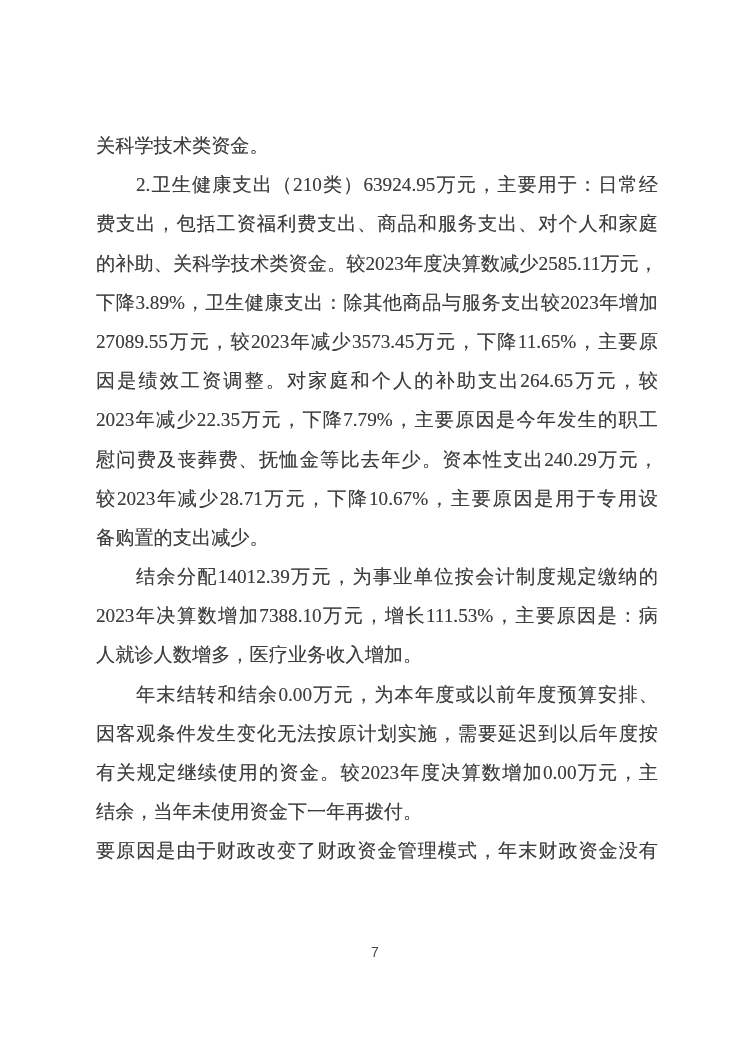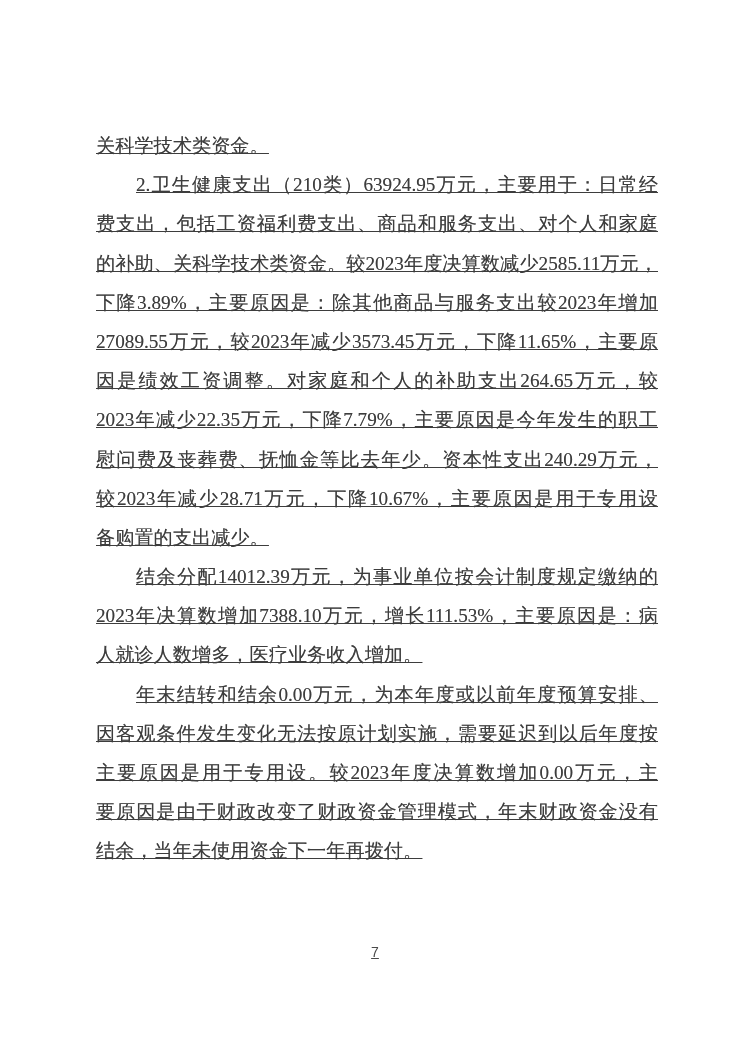--- a/index.html
+++ b/index.html
@@ -1,15 +1,15 @@
 <!DOCTYPE html>
 <html><head>
 <meta charset="utf-8">
 <style>
-  * { margin: 0; padding: 0; box-sizing: border-box; text-decoration: underline; }
+  * { margin: 0; padding: 0; box-sizing: border-box; }
   html, body { background: #ffffff; }
   .page {
     position: relative;
     width: 750px;
     height: 1060px;
     background: #ffffff;
     overflow: hidden;
     font-family: "Liberation Serif", "DejaVu Serif", serif;
   }
   .doc-body {
@@ -48,30 +48,30 @@
 </style>
 </head>
 <body>
 
 <div class="page">
   <div class="doc-body">
       <div class="line para-end">关科学技术类资金。</div>
       <div class="line indent">2.卫生健康支出（210类）63924.95万元，主要用于：日常经</div>
       <div class="line">费支出，包括工资福利费支出、商品和服务支出、对个人和家庭</div>
       <div class="line">的补助、关科学技术类资金。较2023年度决算数减少2585.11万元，</div>
-      <div class="line">下降3.89%，主要原因是：除其他商品与服务支出较2023年增加</div>
+      <div class="line">下降3.89%，卫生健康支出：除其他商品与服务支出较2023年增加</div>
       <div class="line">27089.55万元，较2023年减少3573.45万元，下降11.65%，主要原</div>
       <div class="line">因是绩效工资调整。对家庭和个人的补助支出264.65万元，较</div>
       <div class="line">2023年减少22.35万元，下降7.79%，主要原因是今年发生的职工</div>
       <div class="line">慰问费及丧葬费、抚恤金等比去年少。资本性支出240.29万元，</div>
       <div class="line">较2023年减少28.71万元，下降10.67%，主要原因是用于专用设</div>
       <div class="line para-end">备购置的支出减少。</div>
       <div class="line indent">结余分配14012.39万元，为事业单位按会计制度规定缴纳的</div>
       <div class="line">2023年决算数增加7388.10万元，增长111.53%，主要原因是：病</div>
       <div class="line para-end">人就诊人数增多，医疗业务收入增加。</div>
       <div class="line indent">年末结转和结余0.00万元，为本年度或以前年度预算安排、</div>
       <div class="line">因客观条件发生变化无法按原计划实施，需要延迟到以后年度按</div>
-      <div class="line">主要原因是用于专用设。较2023年度决算数增加0.00万元，主</div>
+      <div class="line">有关规定继续使用的资金。较2023年度决算数增加0.00万元，主</div>
+      <div class="line para-end">结余，当年未使用资金下一年再拨付。</div>
       <div class="line">要原因是由于财政改变了财政资金管理模式，年末财政资金没有</div>
-      <div class="line para-end">结余，当年未使用资金下一年再拨付。</div>
     </div>
   <div class="page-number">7</div>
 </div>
 
 </body></html>

